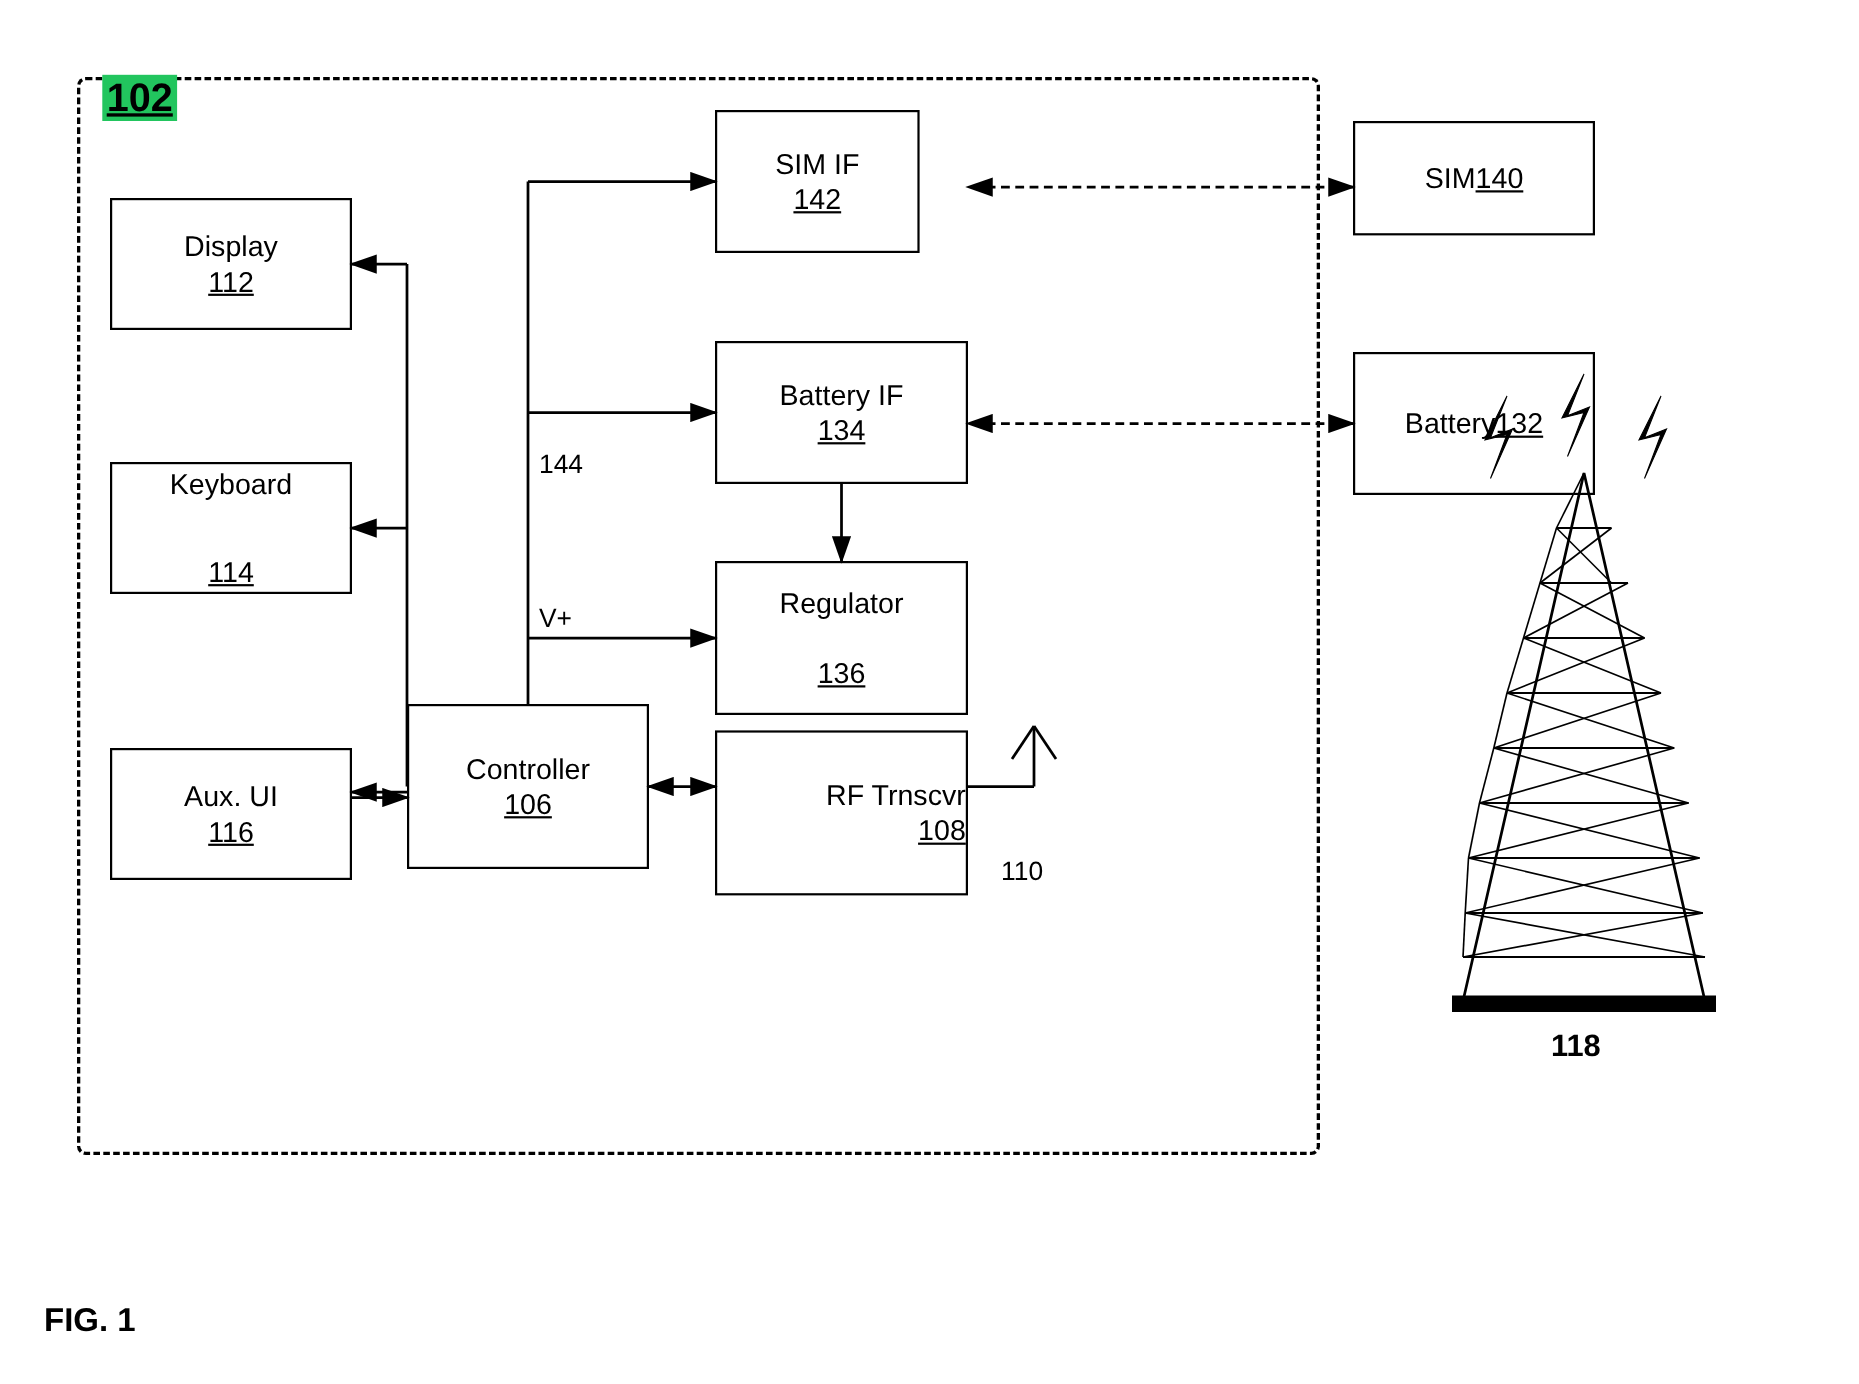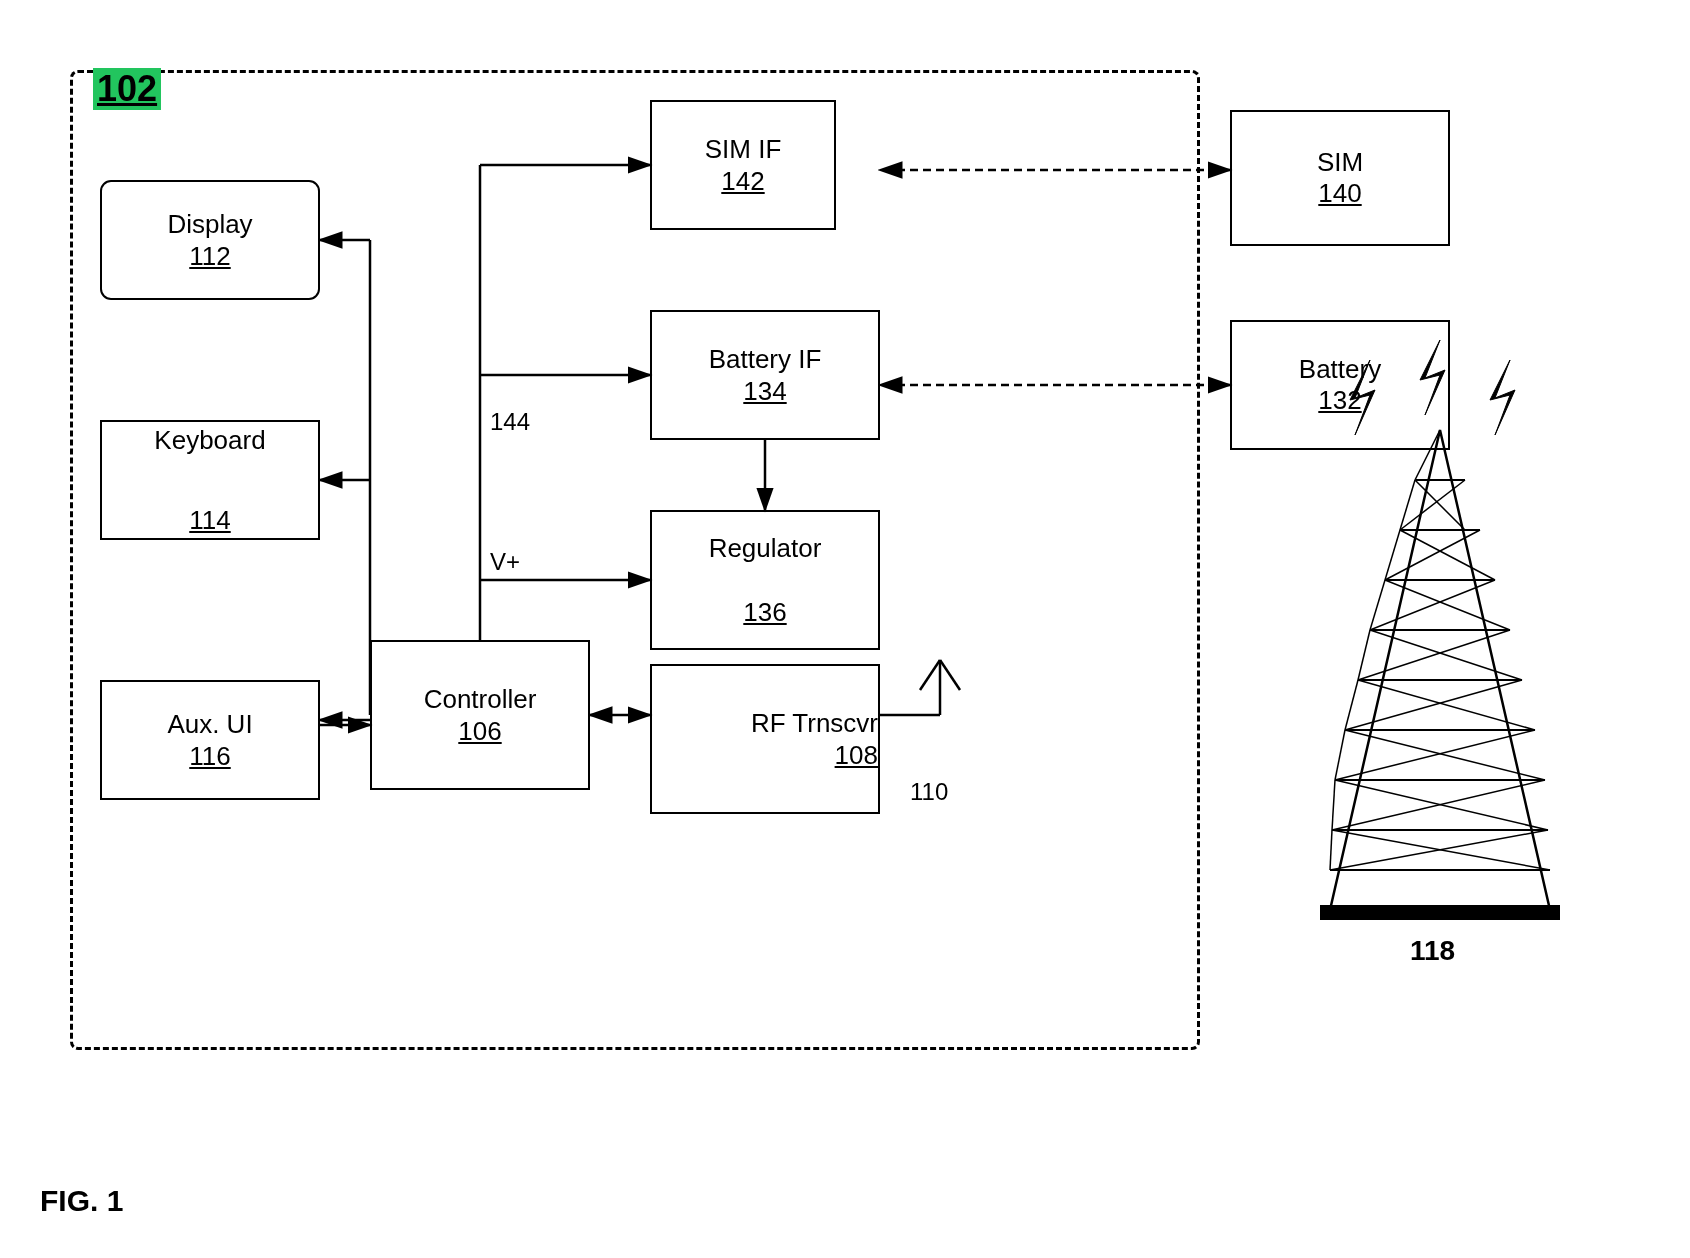--- a/index.html
+++ b/index.html
@@ -68,21 +68,20 @@
       text-decoration: underline;
       font-weight: normal;
     }
 
     
     #display-box {
       top: 140px;
       left: 60px;
       width: 220px;
       height: 120px;
-      border-radius: 11px;
     }
 
     #keyboard-box {
       top: 380px;
       left: 60px;
       width: 220px;
       height: 120px;
       gap: 48px;
     }
 
@@ -129,39 +128,39 @@
       height: 140px;
       gap: 32px;
     }
 
     
     #sim-box {
       position: absolute;
       top: 70px;
       left: 1190px;
       width: 220px;
-      height: 136px;
+      height: 104px;
       border: 2px solid #000;
       background: #fff;
       display: flex;
-      flex-direction: column;
+      flex-direction: row;
       align-items: center;
       justify-content: center;
     }
 
     #battery-box {
       position: absolute;
       top: 280px;
       left: 1190px;
       width: 220px;
       height: 130px;
       border: 2px solid #000;
       background: #fff;
       display: flex;
-      flex-direction: column;
+      flex-direction: row;
       align-items: center;
       justify-content: center;
     }
 
     .box-title { font-size: 26px; }
     .box-num { font-size: 26px; text-decoration: underline; }
 
     
     .arrows-svg {
       position: absolute;

